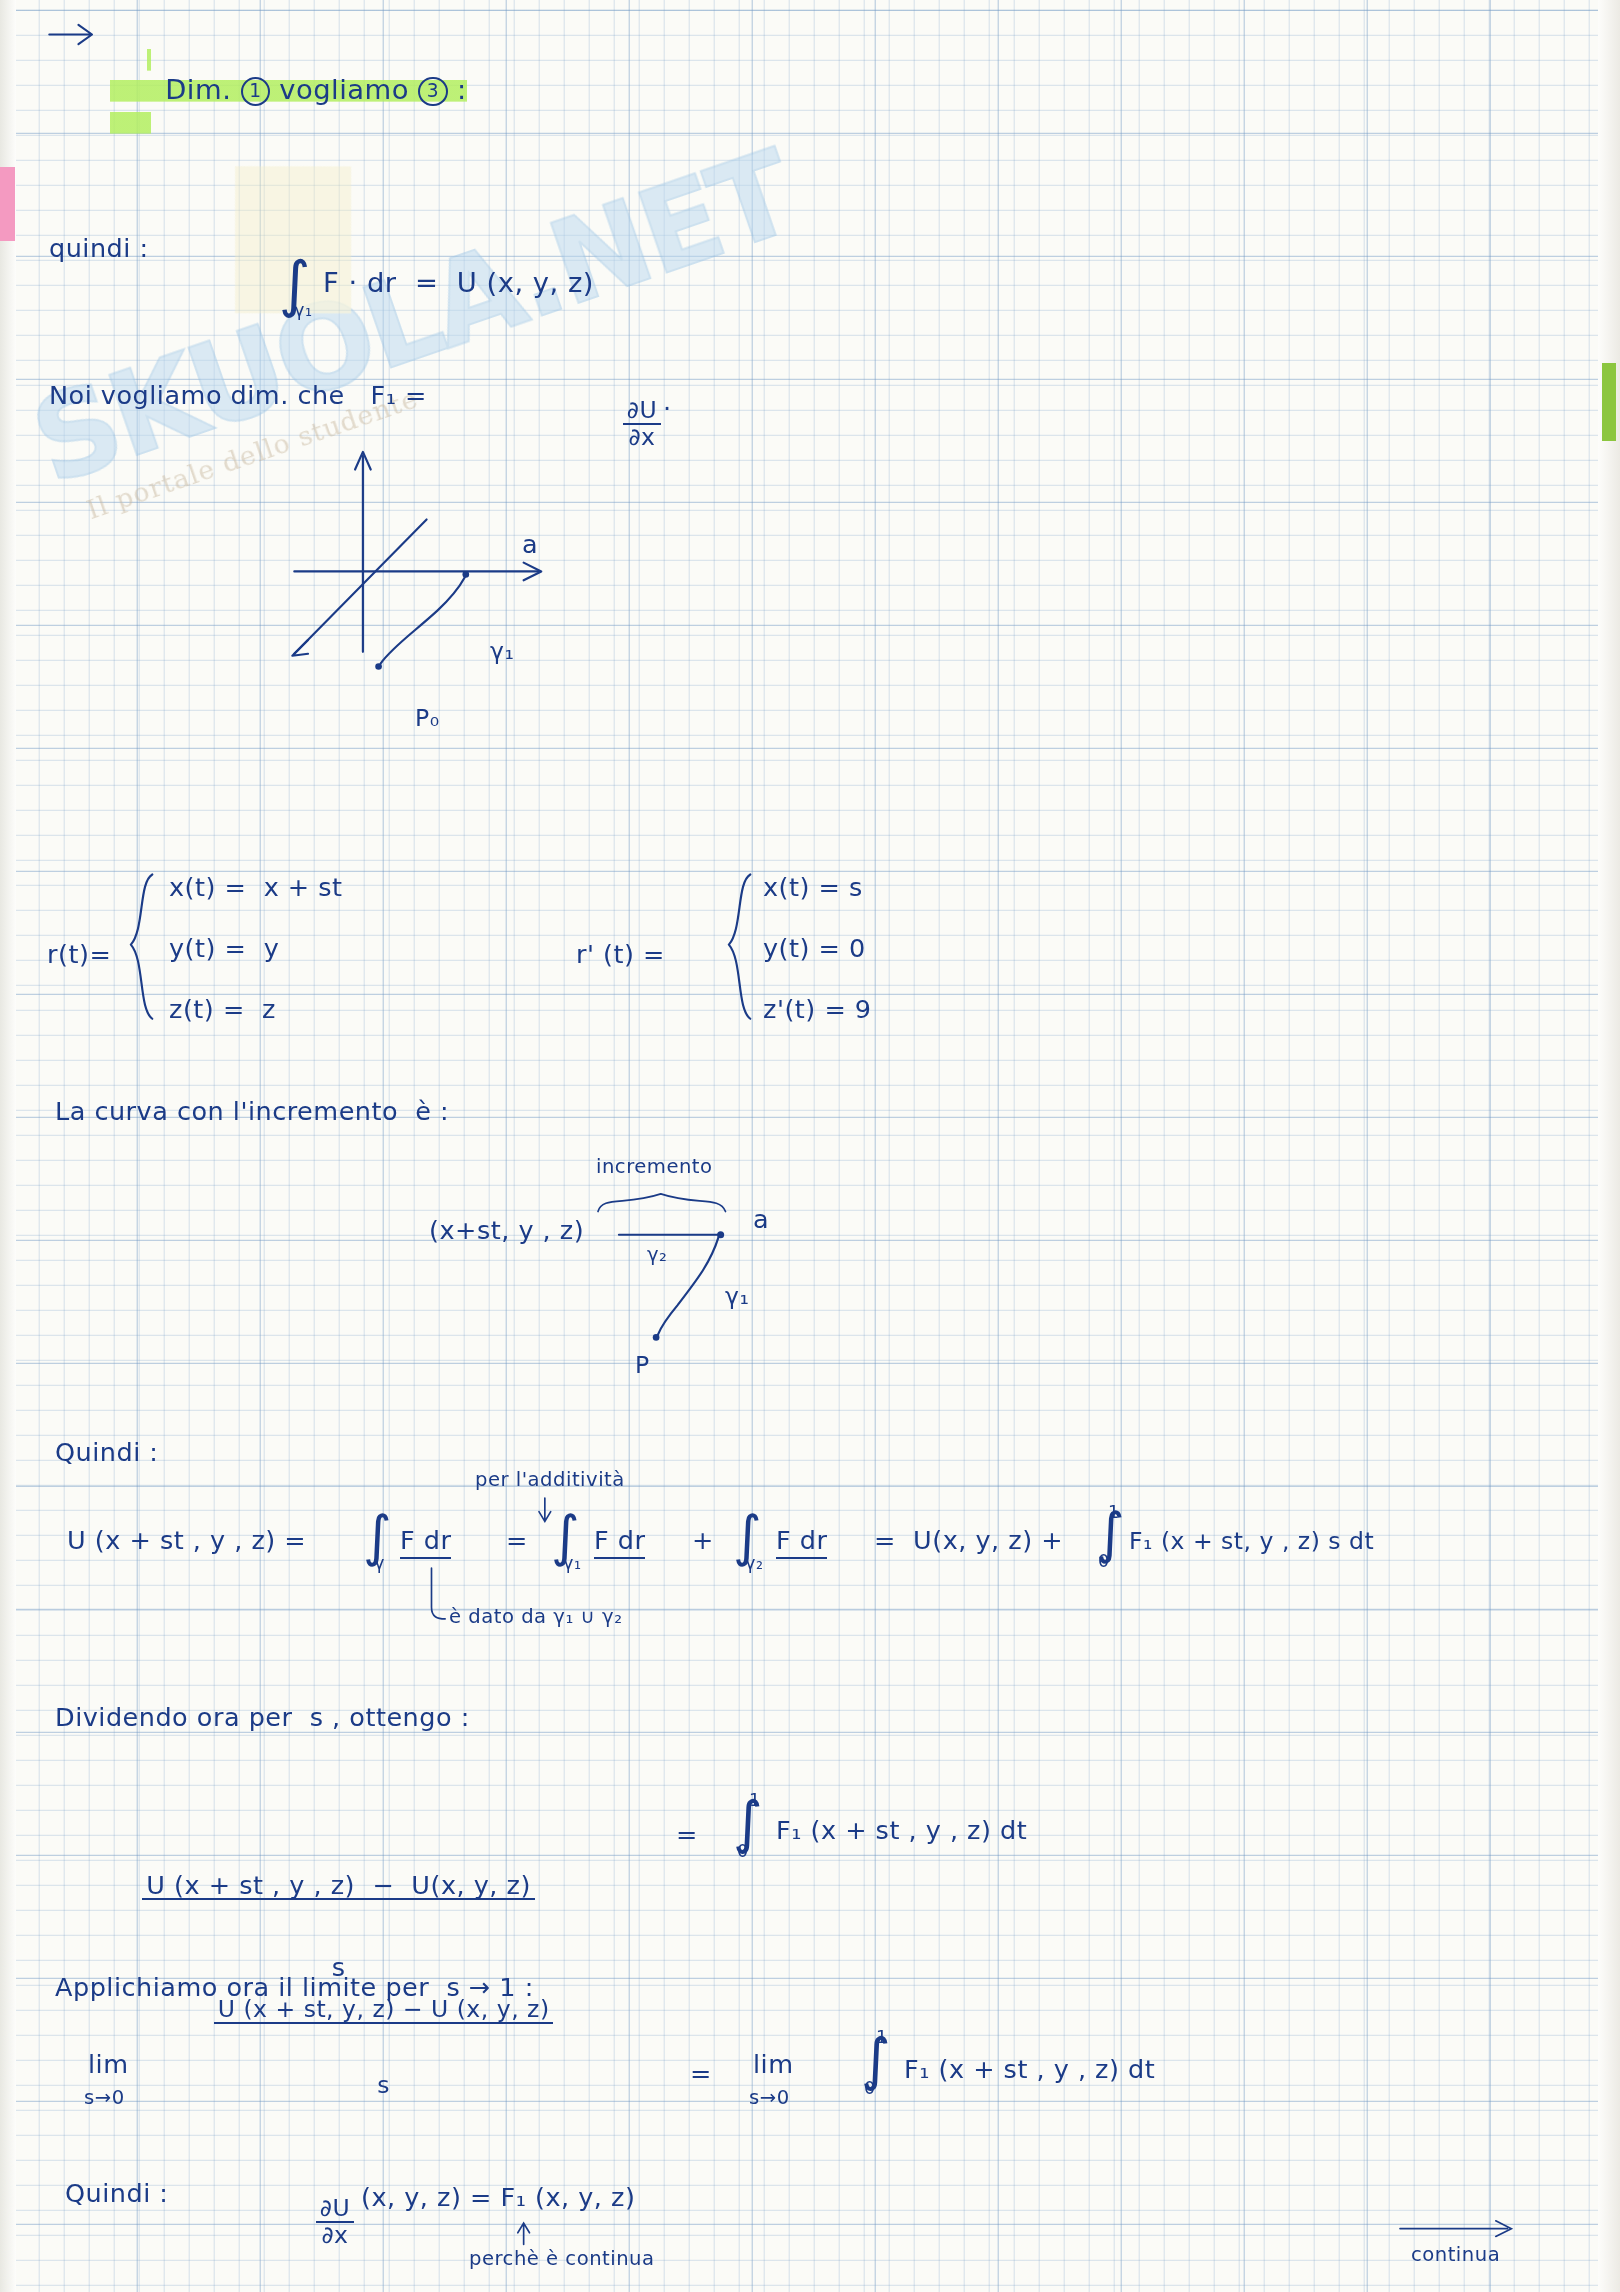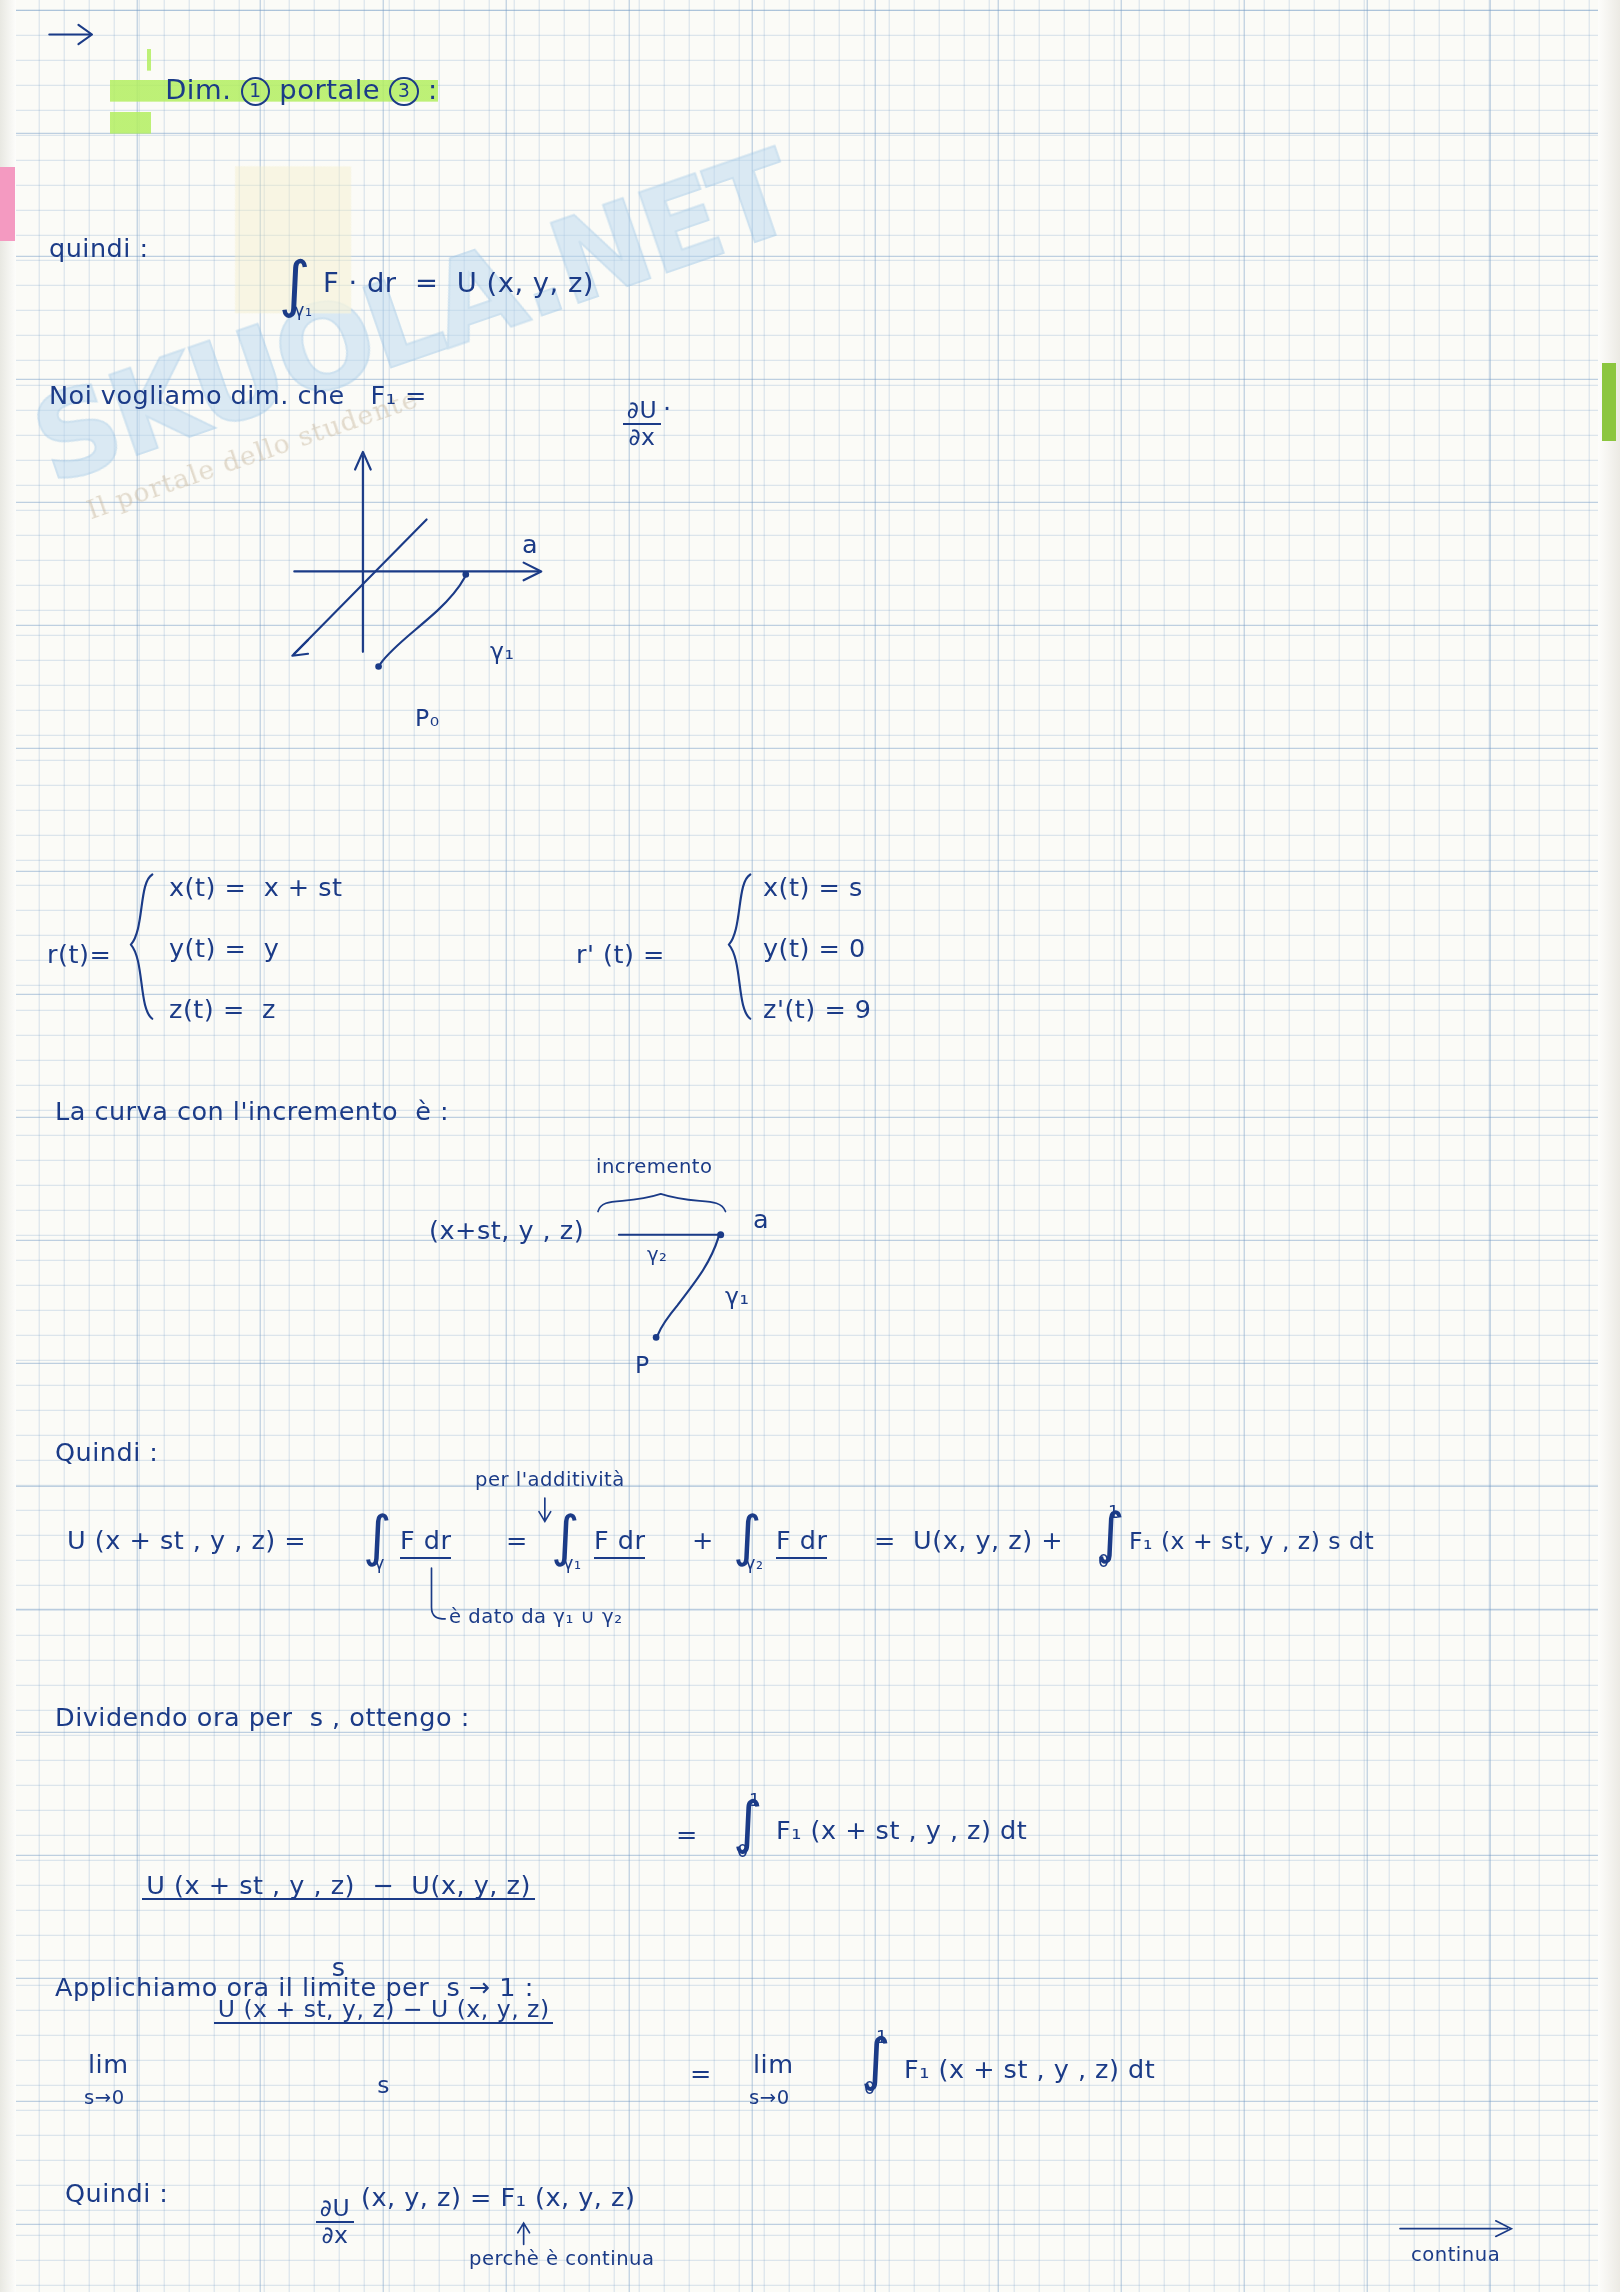--- a/index.html
+++ b/index.html
@@ -107,21 +107,21 @@
     <div id="wm-badge"></div>
     <div id="wm-text">SKUOLA.NET</div>
     <div id="wm-sub">Il portale dello studente</div>
   </div>
 
   <svg style="left:47px;top:17.6px;width:59px;height:33px" viewBox="0 0 60 34" width="59" height="33">
     <path class="stroke" d="M2 17 L44 17 M32 7 L46 17 L32 27"></path>
   </svg>
   <div class="hw s28" style="left:110px;top:11.8px">
     <span class="title-hl">
-      <span></span><span>Dim. </span><span class="circle-num">1</span><span> portale </span><span class="circle-num">3</span><span> :</span>
+      <span></span><span>Dim. </span><span class="circle-num">1</span><span> vogliamo </span><span class="circle-num">3</span><span> :</span>
     </span>
   </div>
 
   <div class="hw s26" style="left:49px;top:233px">quindi :</div>
 
   <div class="hw" style="left:279px;top:253px;font-size:61px;line-height:1">∫</div>
   <div class="hw s18" style="left:294px;top:300px">γ₁</div>
   <div class="hw s28" style="left:323px;top:267px">F · dr  =  U (x, y, z)</div>
 
   <div class="hw s26" style="left:49px;top:380px">Noi vogliamo dim. che   F₁ = </div>

